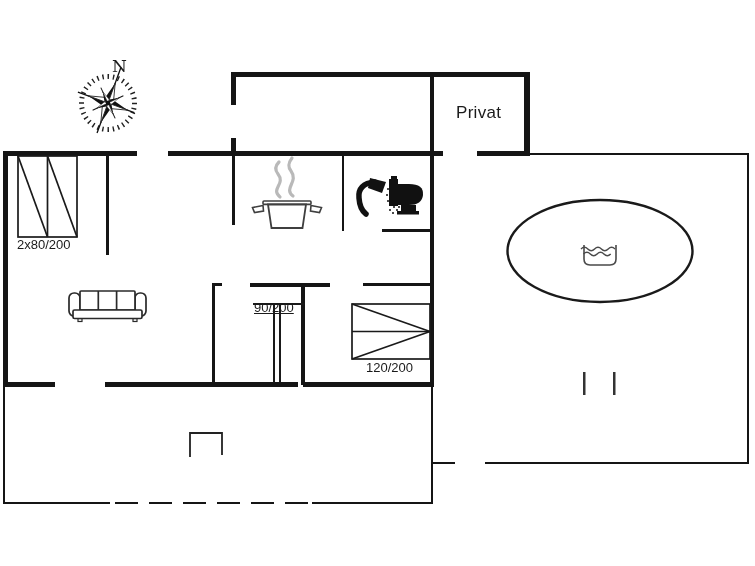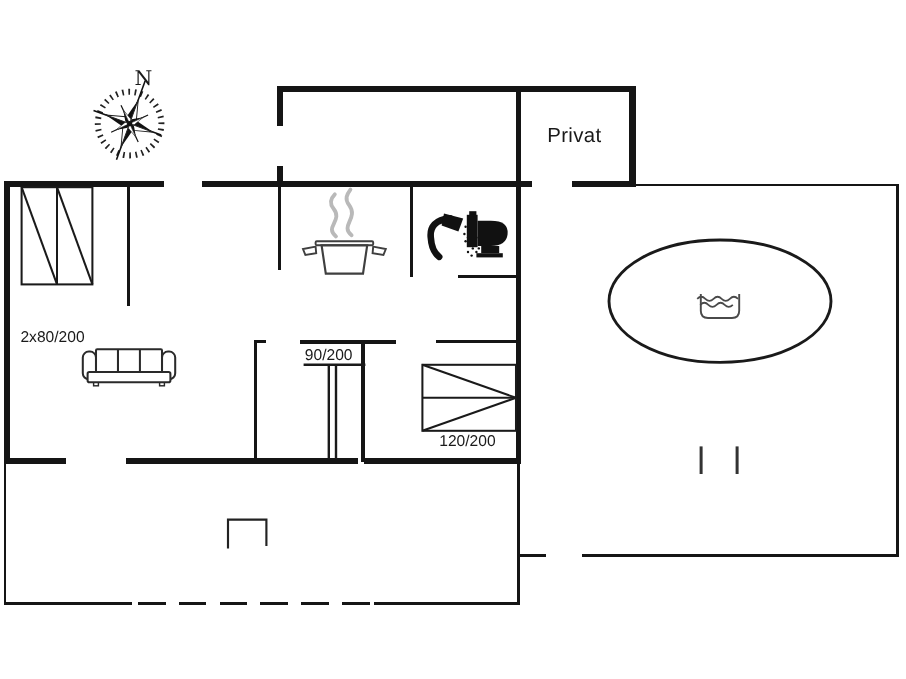--- a/index.html
+++ b/index.html
@@ -171,16 +171,16 @@
     <g fill="#333">
       <rect x="583" y="372" width="2.5" height="23"></rect>
       <rect x="613" y="372" width="2.5" height="23"></rect>
     </g>
 
     <polyline points="190,457 190,433 222,433 222,455" fill="none" stroke="#222" stroke-width="1.8"></polyline>
   </svg>
 
   <div class="lbl lbl-north" style="left:112px;top:56px;">N</div>
   <div class="lbl lbl-privat" style="left:456px;top:103px;">Privat</div>
-  <div class="lbl lbl-dim" style="left:17px;top:237px;margin-top:36px;">2x80/200</div>
-  <div class="lbl lbl-dim" style="left:254px;top:288px;">90/200</div>
+  <div class="lbl lbl-dim" style="left:17px;top:237px;">2x80/200</div>
+  <div class="lbl lbl-dim" style="left:254px;top:300px;text-decoration:underline;">90/200</div>
   <div class="lbl lbl-dim" style="left:366px;top:360px;">120/200</div>
 </div>
 
 </body></html>

